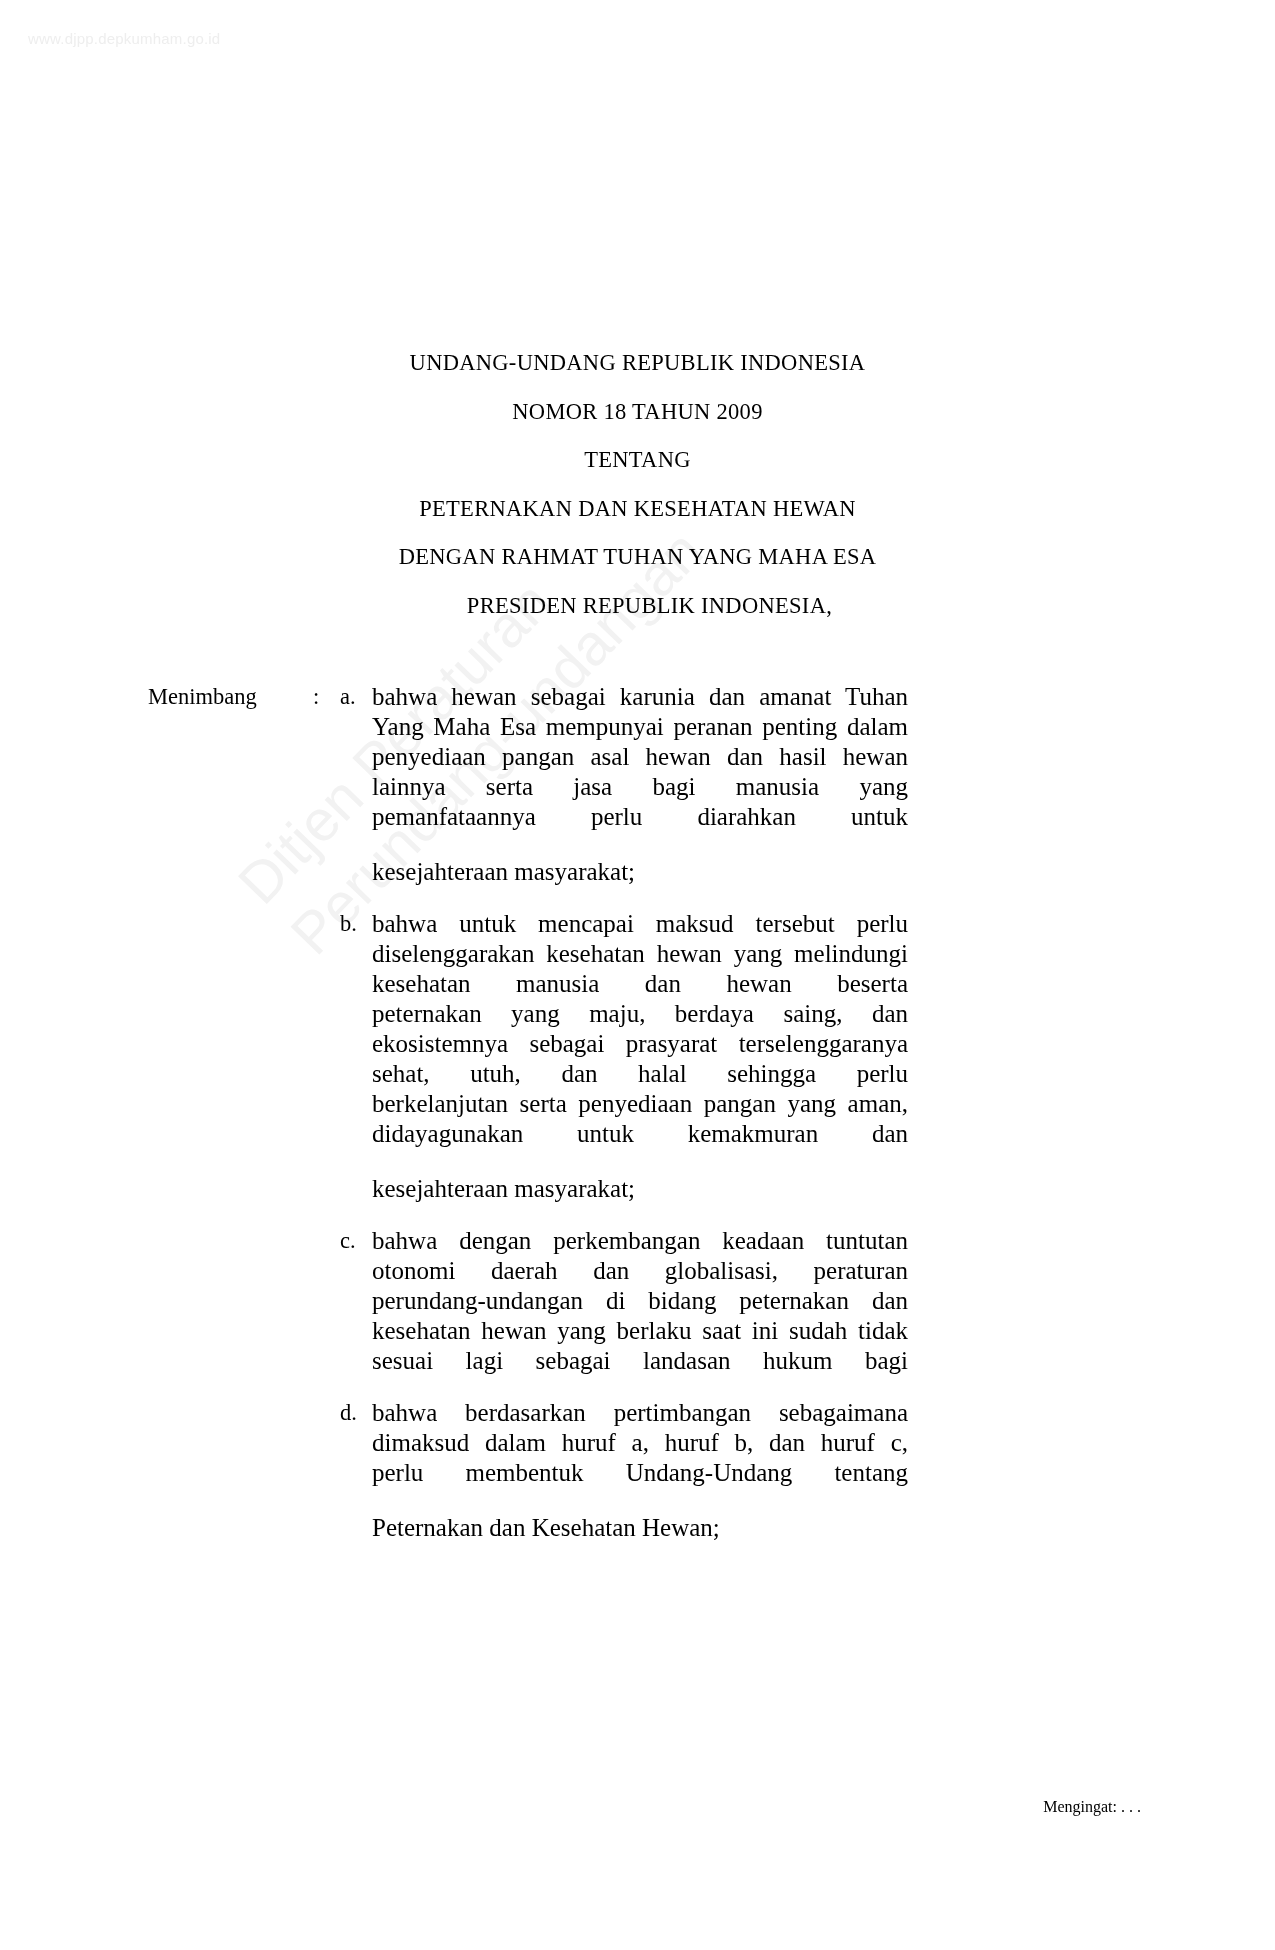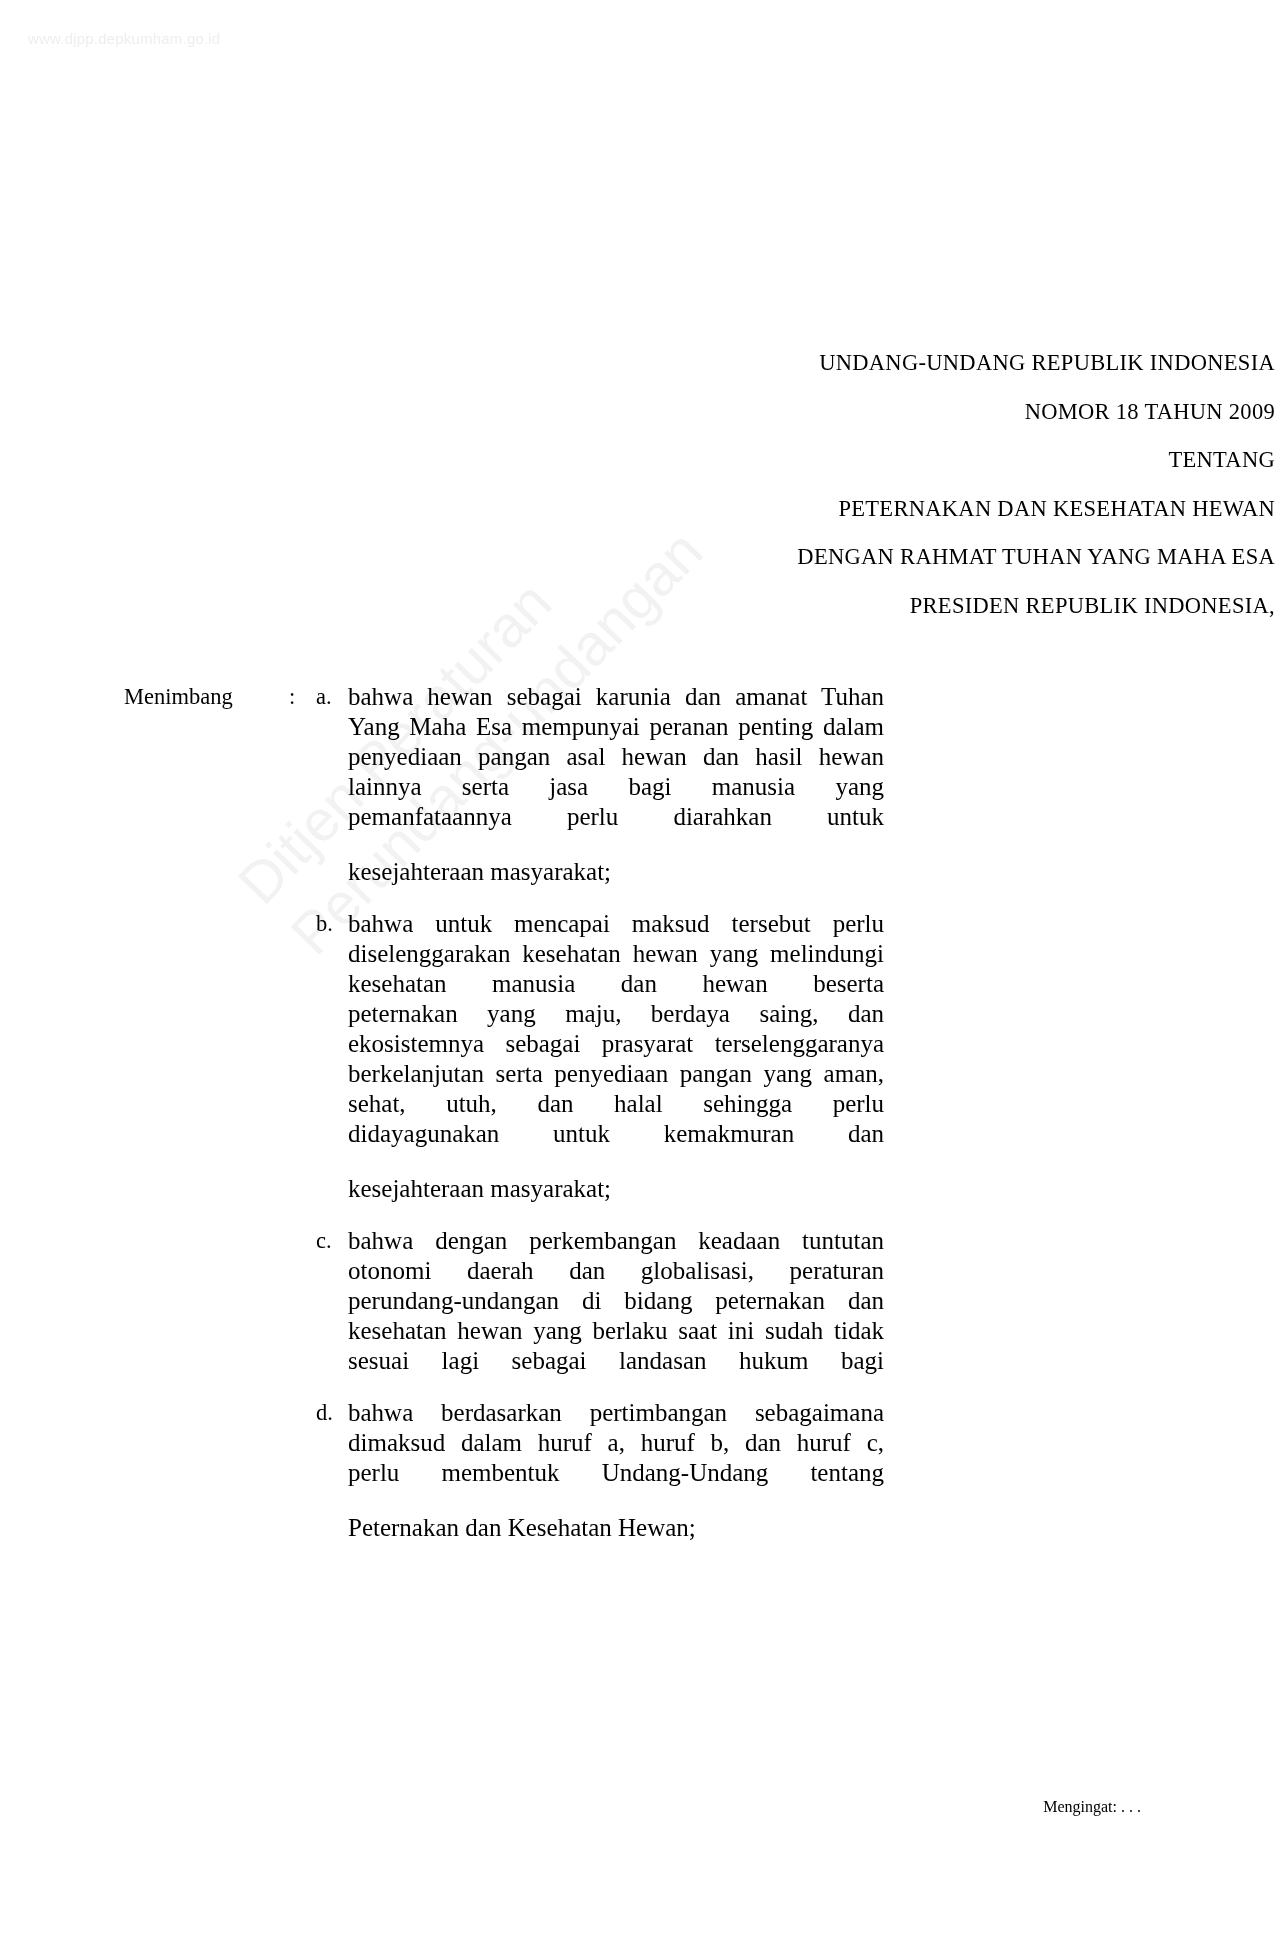--- a/index.html
+++ b/index.html
@@ -49,36 +49,36 @@
     user-select: none;
     pointer-events: none;
   }
 
   
   .title-block {
     position: absolute;
     left: 0;
     top: 352px;
     width: 1275px;
-    text-align: right;
+    text-align: center;
   }
   .title-line {
     font-size: 22.5px;
     line-height: 1;
     letter-spacing: 0.3px;
     margin-bottom: 26px;
     white-space: nowrap;
   }
   .title-line:last-child { margin-bottom: 12px; }
   .title-line.indent-right { padding-left: 24px; }
 
   
   .considering {
     position: absolute;
-    left: 124px;
+    left: 148px;
     top: 682px;
     width: 760px;
   }
   .considering-row {
     display: flex;
     align-items: flex-start;
   }
   .label {
     width: 165px;
     flex: 0 0 165px;
@@ -176,22 +176,22 @@
         </div>
 
         <div class="item">
           <div class="item-marker">b.</div>
           <div class="item-body">
             <span class="ln">bahwa untuk mencapai maksud tersebut perlu</span>
             <span class="ln">diselenggarakan kesehatan hewan yang melindungi</span>
             <span class="ln">kesehatan manusia dan hewan beserta</span>
             <span class="ln">peternakan yang maju, berdaya saing, dan</span>
             <span class="ln">ekosistemnya sebagai prasyarat terselenggaranya</span>
+            <span class="ln">sehat, utuh, dan halal sehingga perlu</span>
             <span class="ln">berkelanjutan serta penyediaan pangan yang aman,</span>
-            <span class="ln">sehat, utuh, dan halal sehingga perlu</span>
             <span class="ln">didayagunakan untuk kemakmuran dan</span>
             <span class="ln last">kesejahteraan masyarakat;</span>
           </div>
         </div>
 
         <div class="item">
           <div class="item-marker">c.</div>
           <div class="item-body">
             <span class="ln">bahwa dengan perkembangan keadaan tuntutan</span>
             <span class="ln">otonomi daerah dan globalisasi, peraturan</span>

